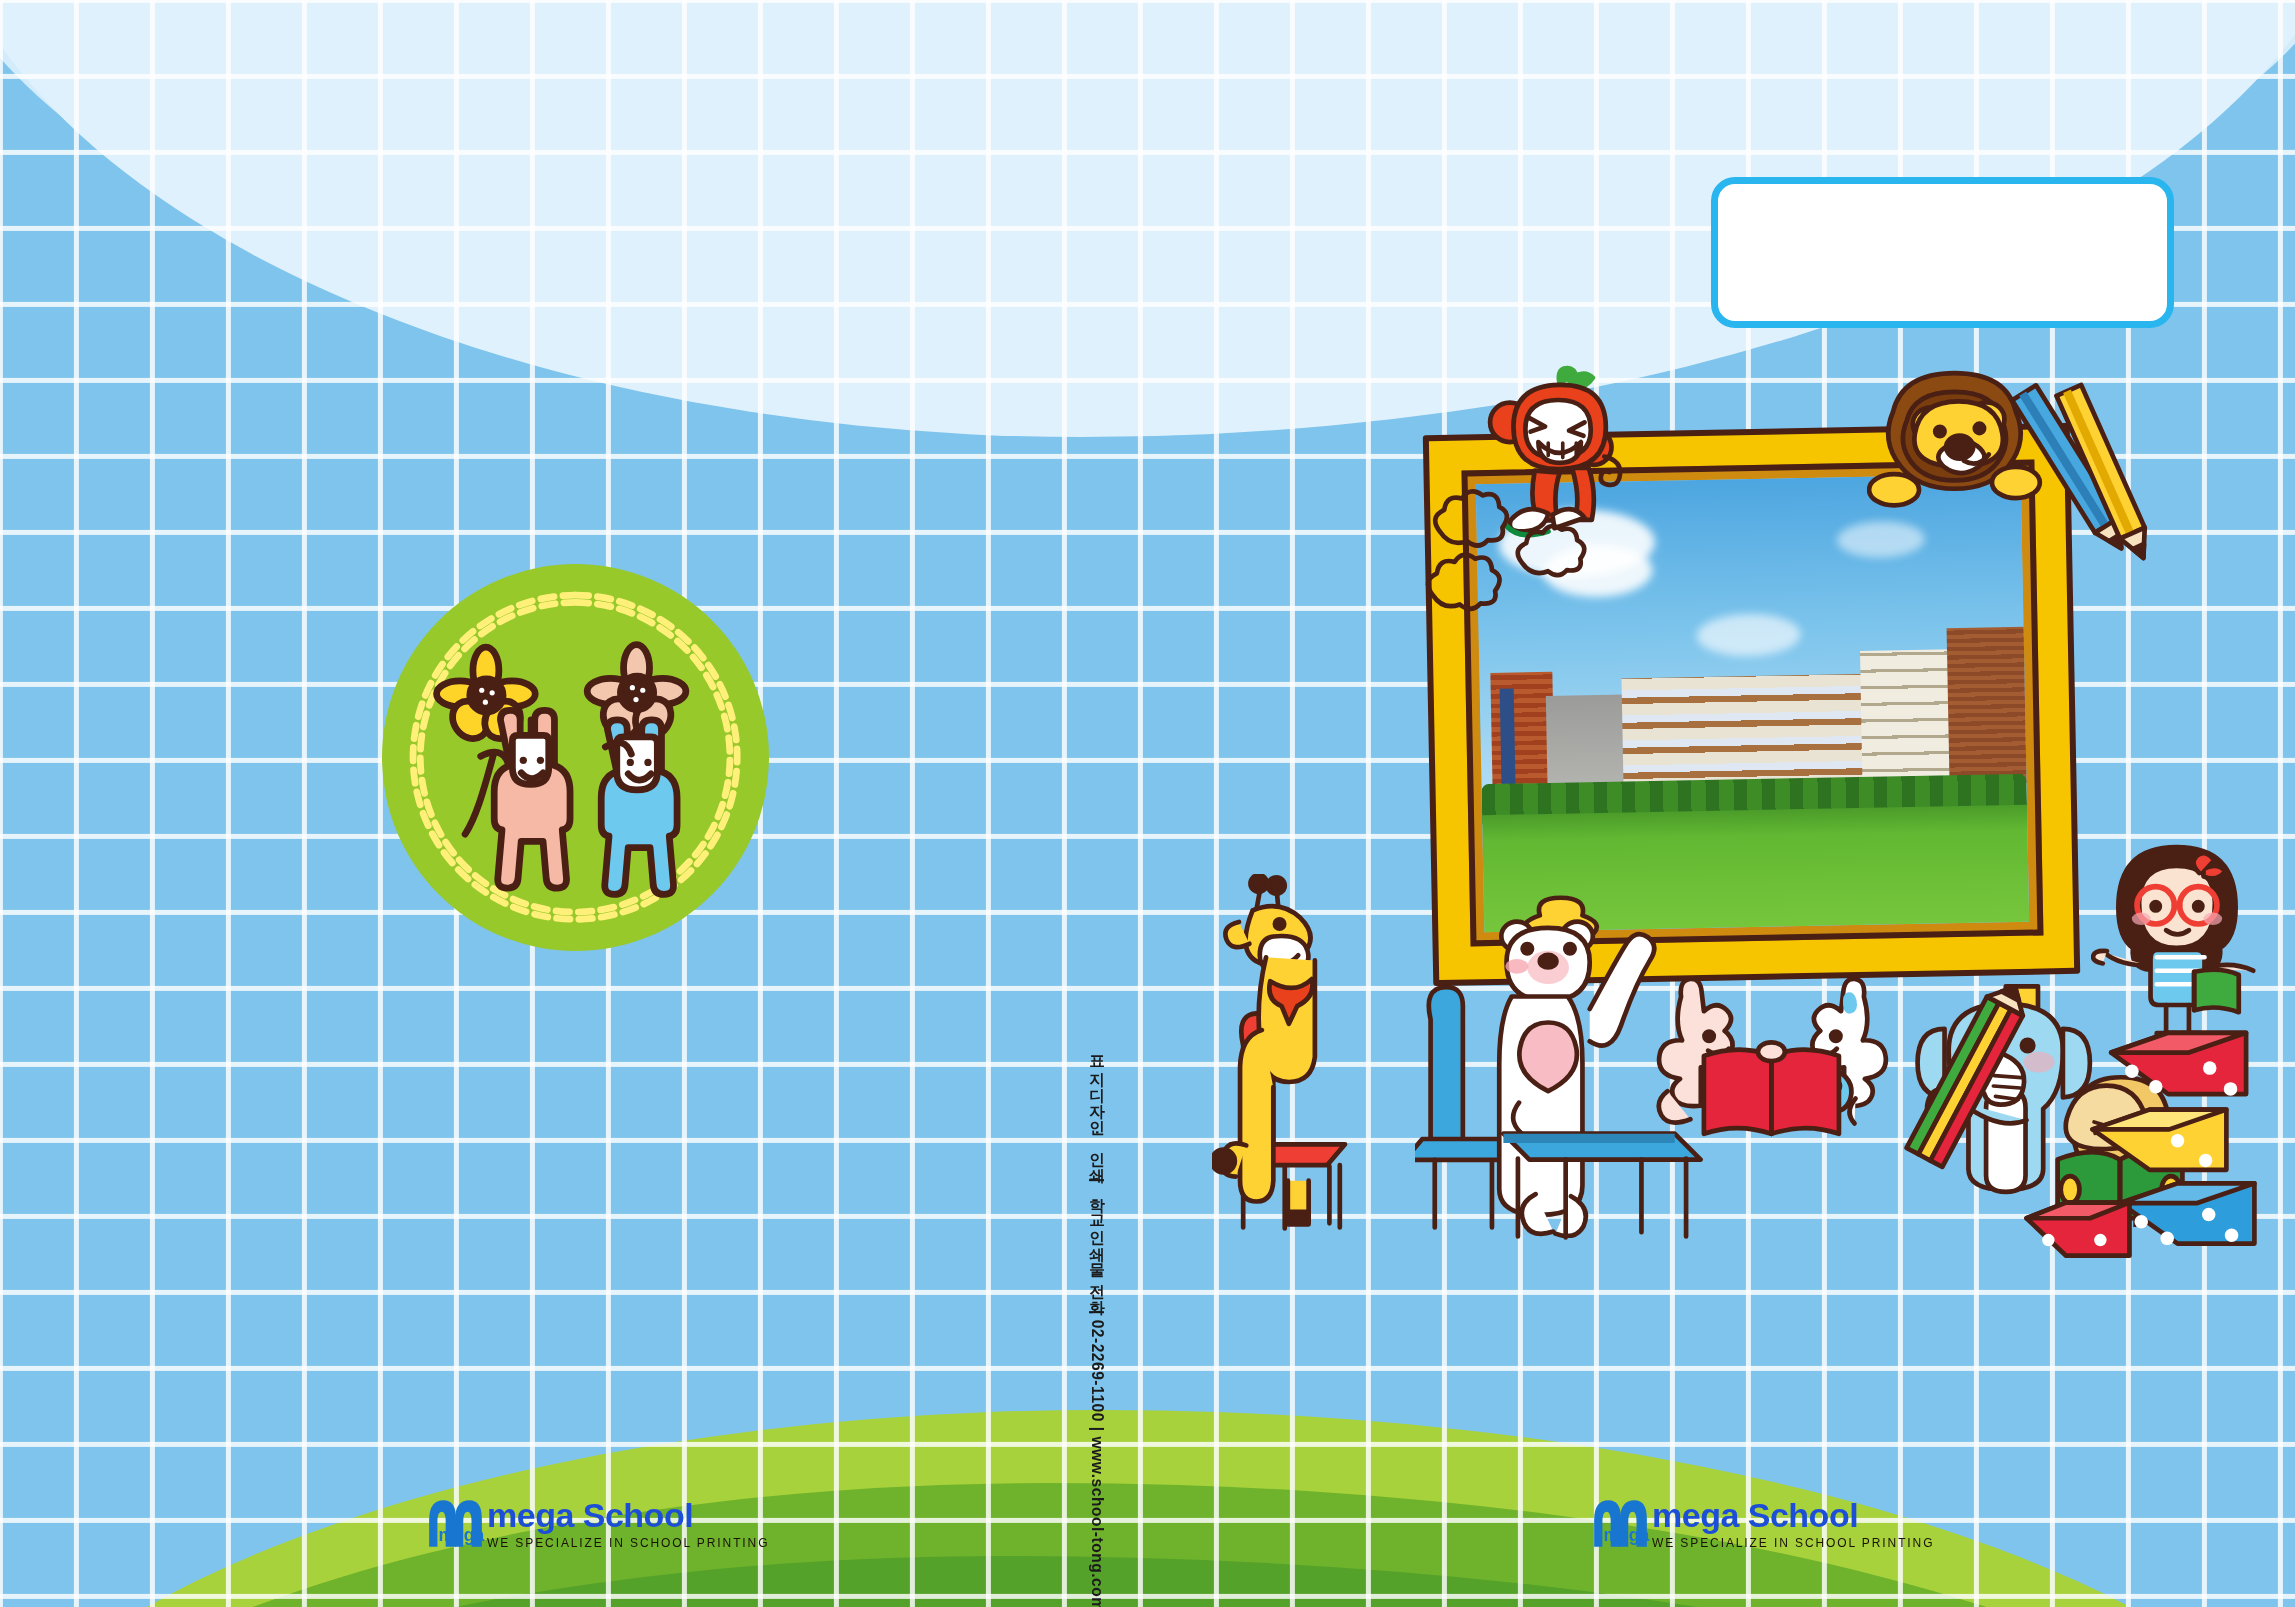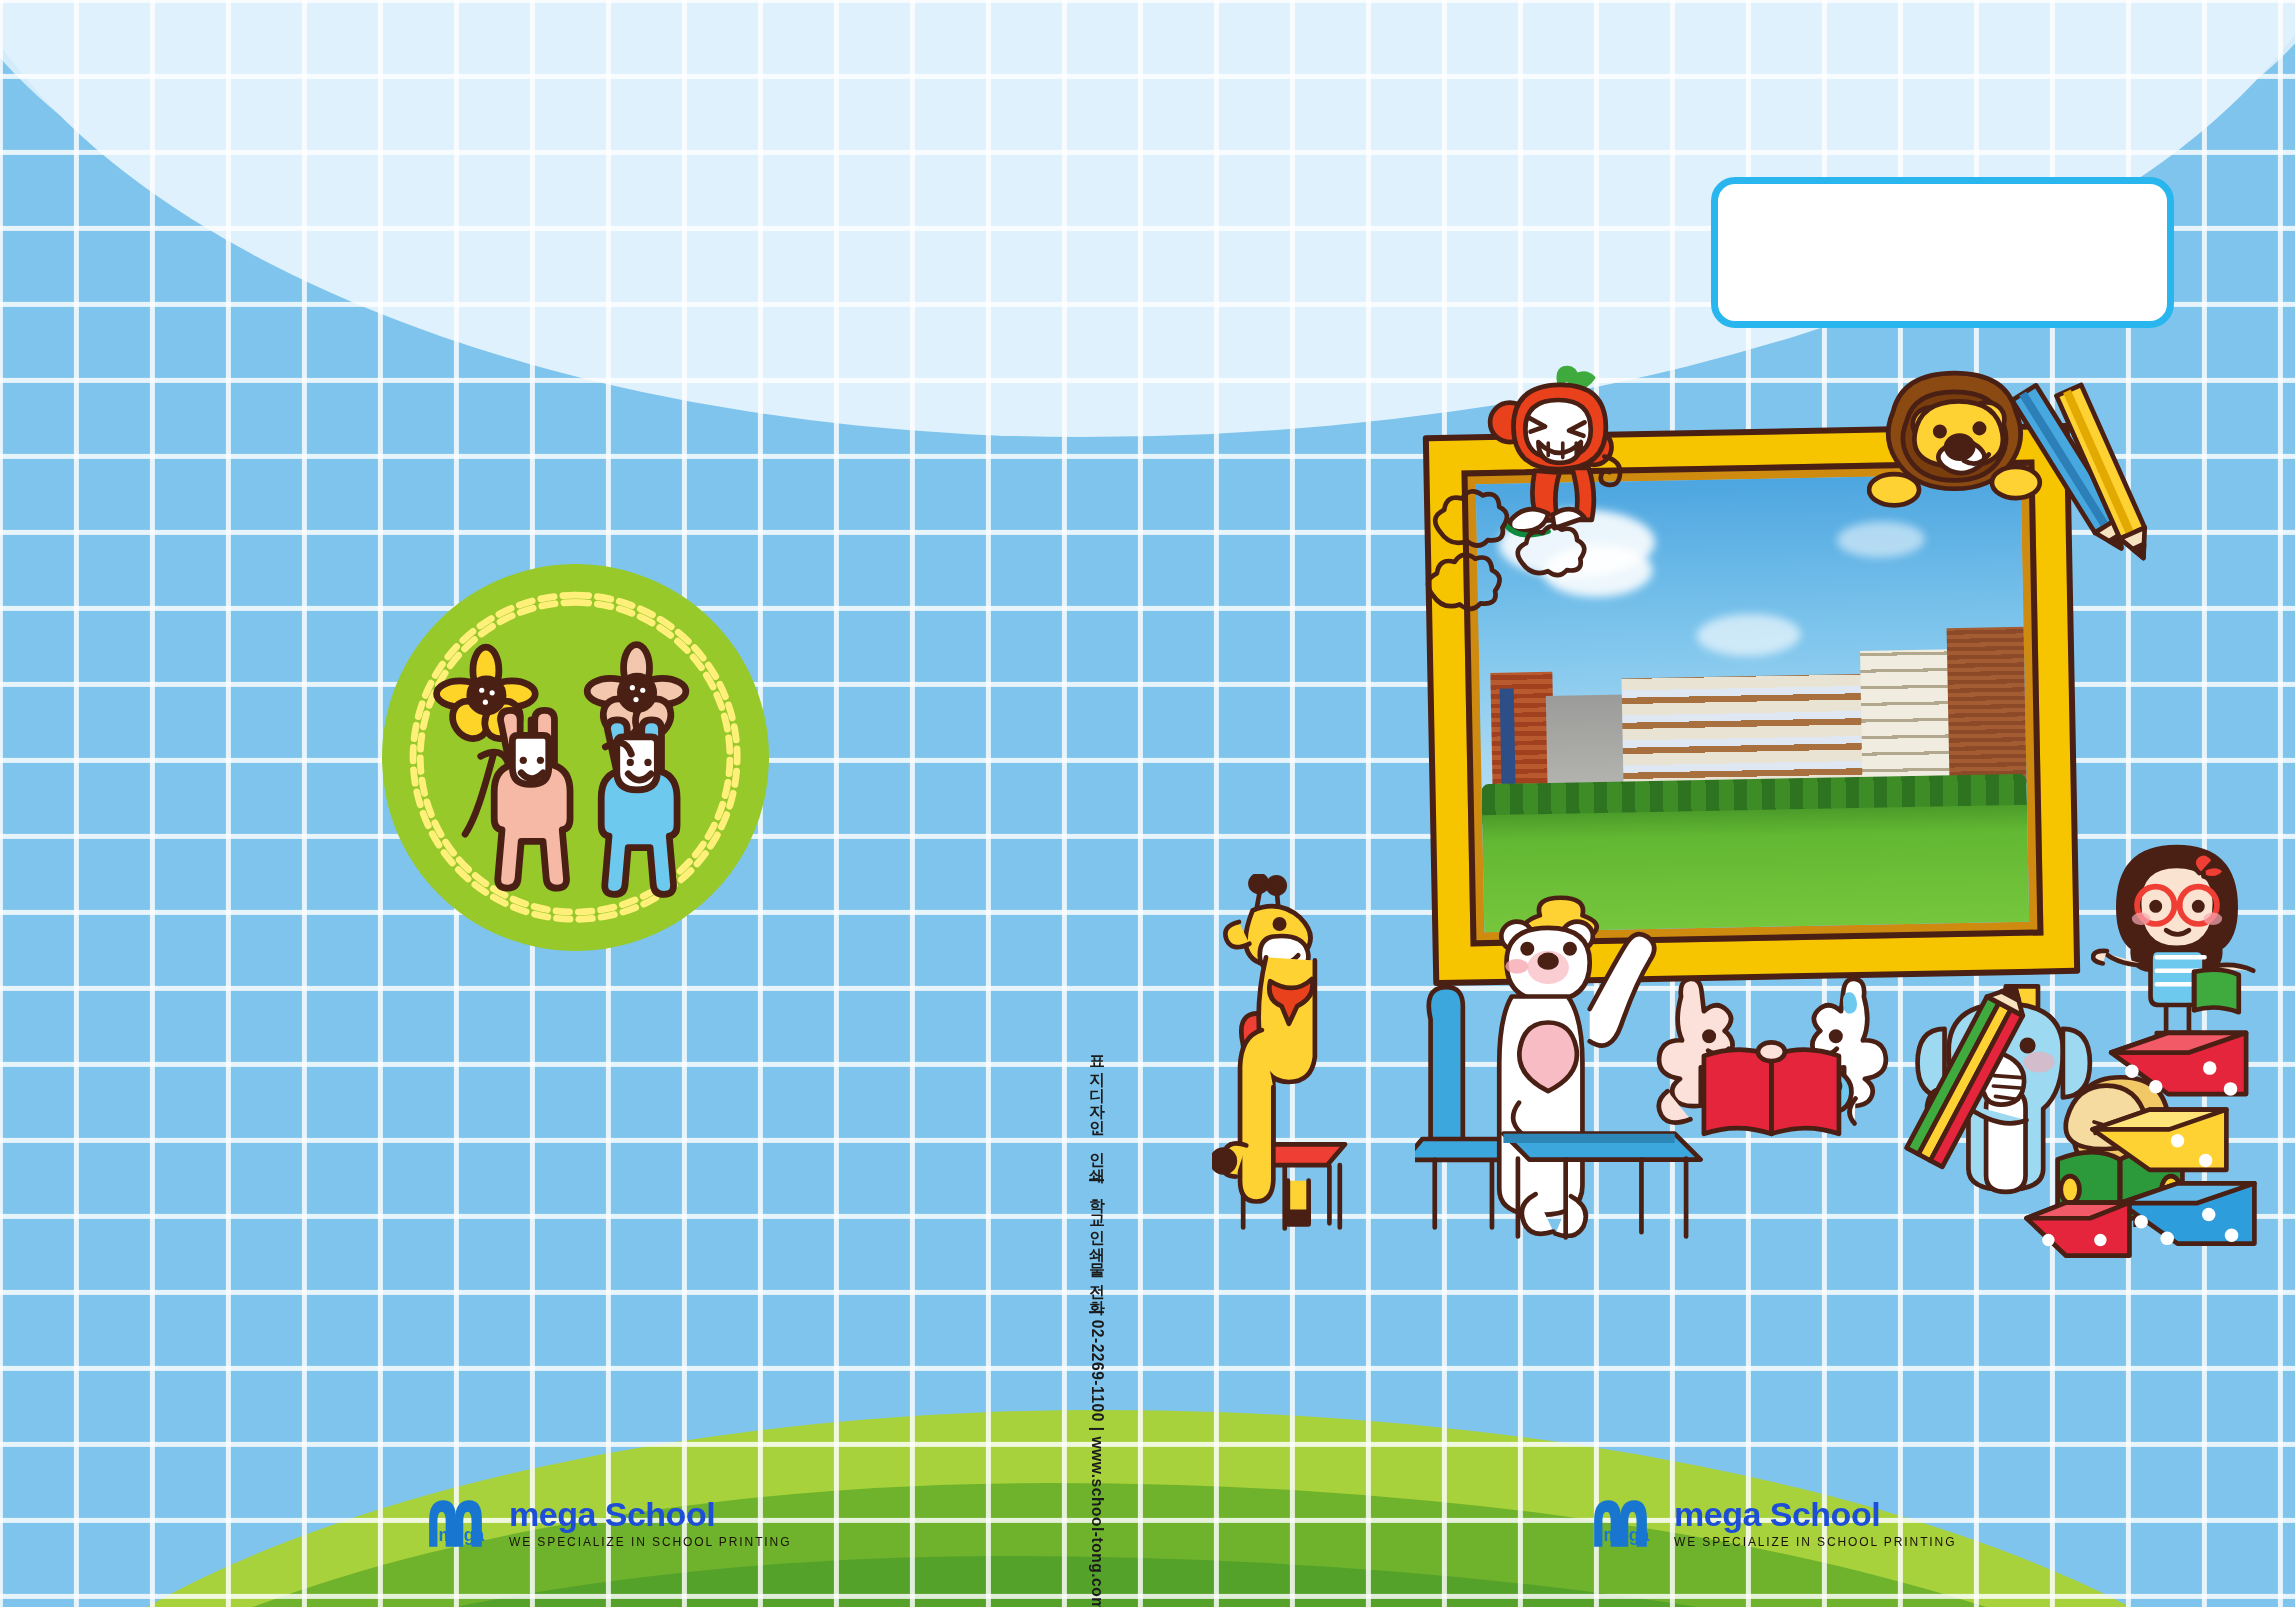--- a/index.html
+++ b/index.html
@@ -56,21 +56,21 @@
   #lawn{position:absolute;left:0;bottom:0;width:100%;height:26%;
         background:linear-gradient(180deg,#4b9c2a 0%,#62b832 22%,#76c63c 100%);}
   #hedge{position:absolute;left:0;bottom:24%;width:100%;height:9%;
         background:repeating-linear-gradient(90deg,#2e7320 0 13.5px,#3d8c26 13.5px 28px);border-radius:7.3px 7.3px 0 0;}
   .bldg{position:absolute;bottom:31%;}
 
   
   .ol{stroke:#4a1f14;stroke-width:9;stroke-linejoin:round;stroke-linecap:round;fill:none;}
 
   
-  .logo{display:flex;align-items:flex-start;gap:23px;}
+  .logo{display:flex;align-items:flex-end;gap:1px;}
   .logoMark{width:61px;height:52px;flex:none;position:relative;}
   .logoTxt{line-height:1;}
   .logoTitle{font-size:34px;font-weight:700;color:#1d4ed8;letter-spacing:-0.5px;}
   .logoSub{font-size:12px;color:#1a1208;letter-spacing:1.9px;margin-top:5px;}
 
   
   #spine{left:1086px;top:1045px;width:31px;height:525px;}
   #spineTxt{
     position:absolute;top:0;left:0;
     writing-mode:vertical-rl;text-orientation:mixed;

